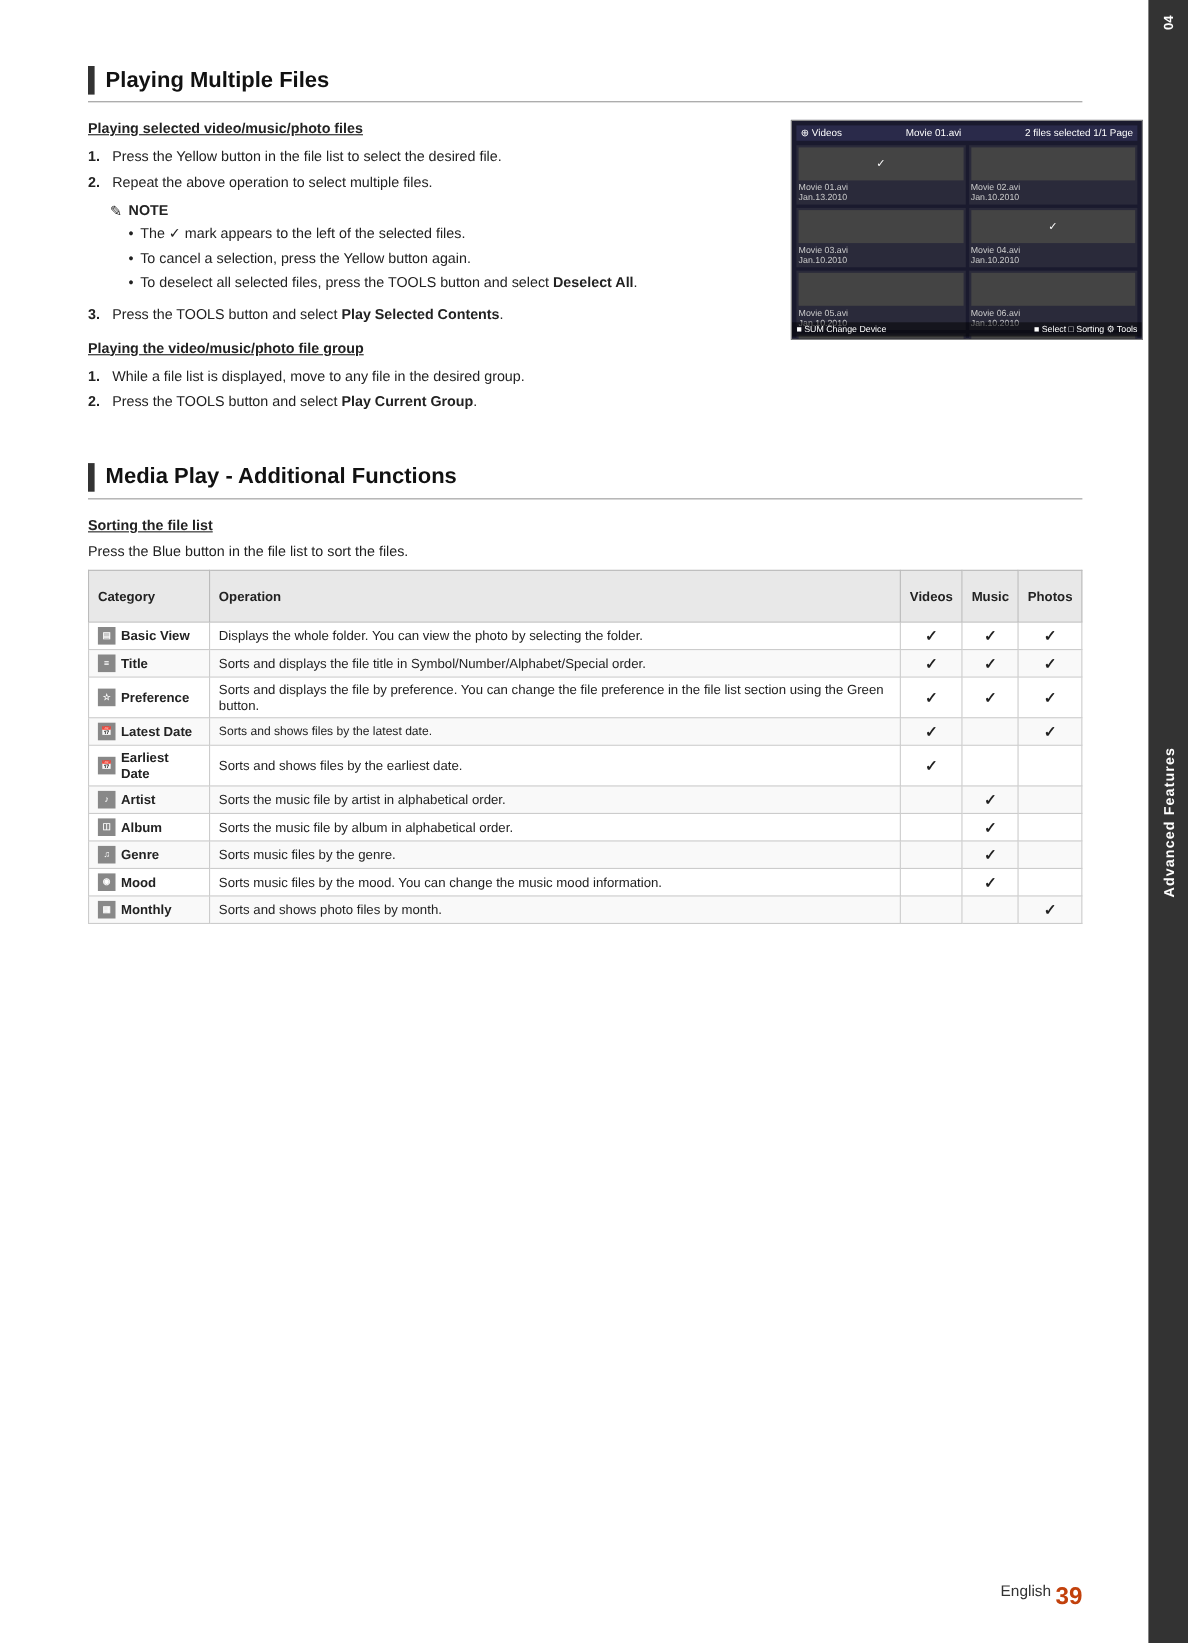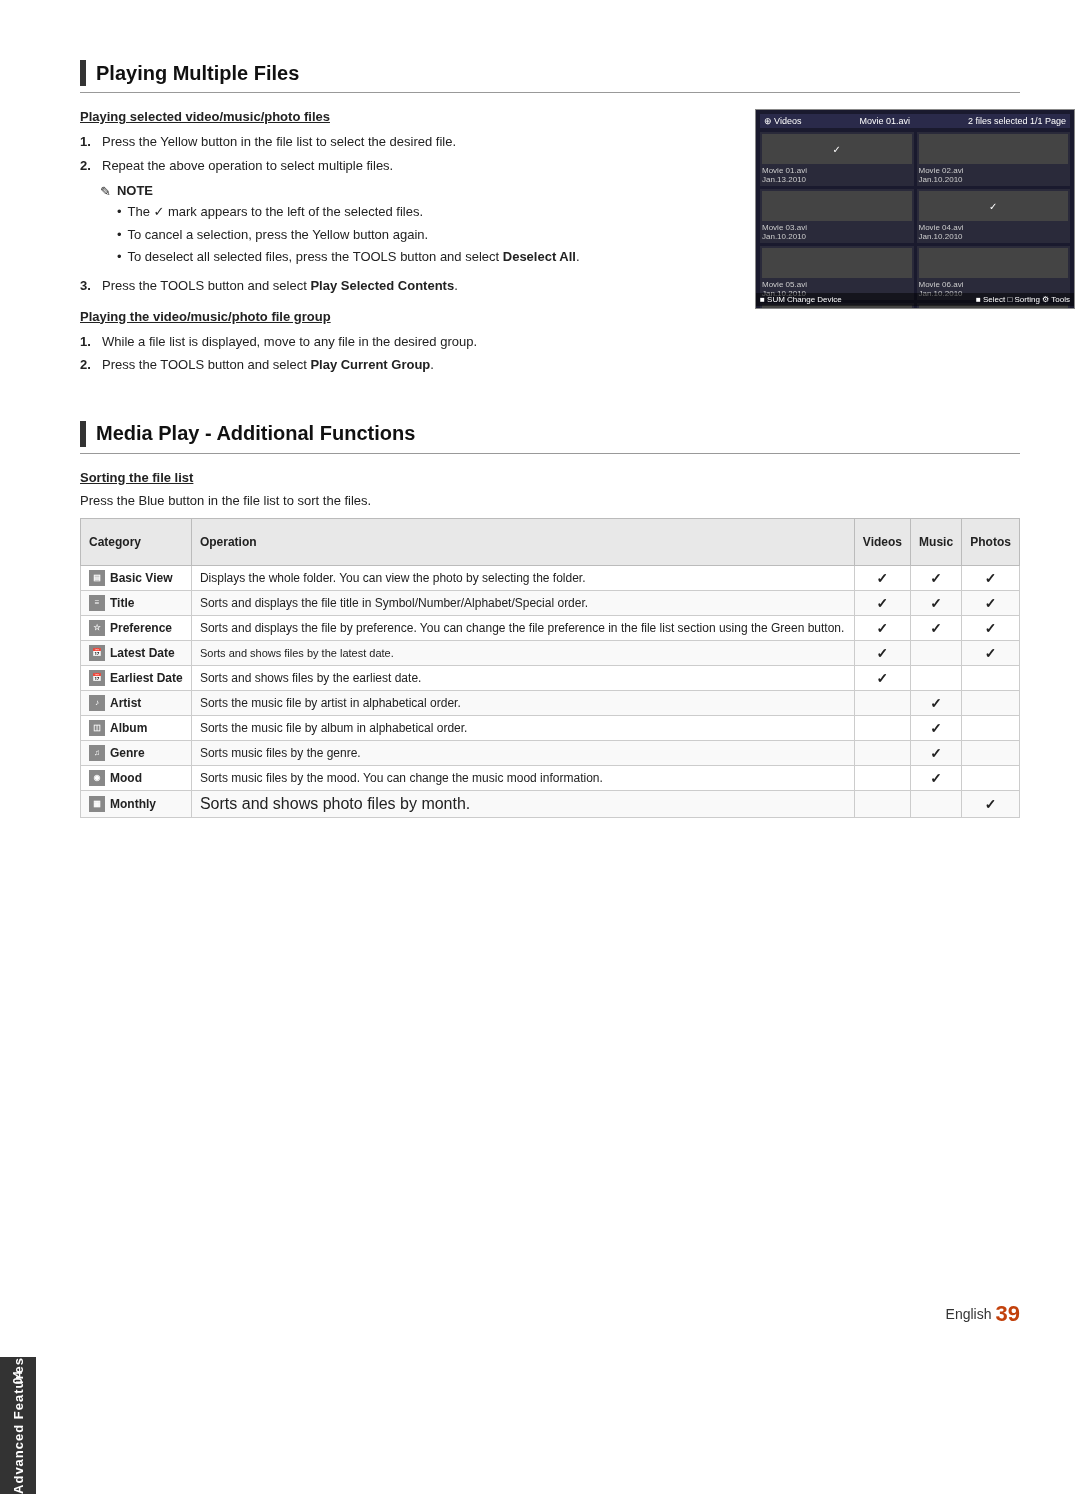--- a/index.html
+++ b/index.html
@@ -10,21 +10,20 @@
       min-height: 1494px;
       position: relative;
       font-size: 13px;
       color: #222;
     }
 
     .page-container {
       display: flex;
       width: 1080px;
       min-height: 1494px;
-      flex-direction: column;
     }
 
     .main-content {
       flex: 1;
       padding: 60px 60px 60px 80px;
       position: relative;
     }
 
     
     .side-tab {
@@ -285,21 +284,21 @@
       font-size: 14px;
       font-weight: bold;
     }
 
     
     .page-footer {
       position: absolute;
       bottom: 30px;
       right: 60px;
       display: flex;
-      align-items: center;
+      align-items: flex-start;
       gap: 4px;
     }
 
     .footer-english {
       font-size: 14px;
       color: #333;
     }
 
     .footer-pagenum {
       font-size: 22px;
@@ -562,21 +561,21 @@
                 <td class="center"><span class="check-mark">✓</span></td>
                 <td class="center"></td>
               </tr>
               <tr>
                 <td>
                   <div class="category-cell">
                     <span class="cat-icon">▦</span>
                     <span>Monthly</span>
                   </div>
                 </td>
-                <td style="font-size: 16px;">Sorts and shows photo files by month.</td>
+                <td style="font-size: 12px;">Sorts and shows photo files by month.</td>
                 <td class="center"></td>
                 <td class="center"></td>
                 <td class="center"><span class="check-mark">✓</span></td>
               </tr>
             </tbody>
         </table>
       </div>
     </div>
 
     <div class="page-footer">

